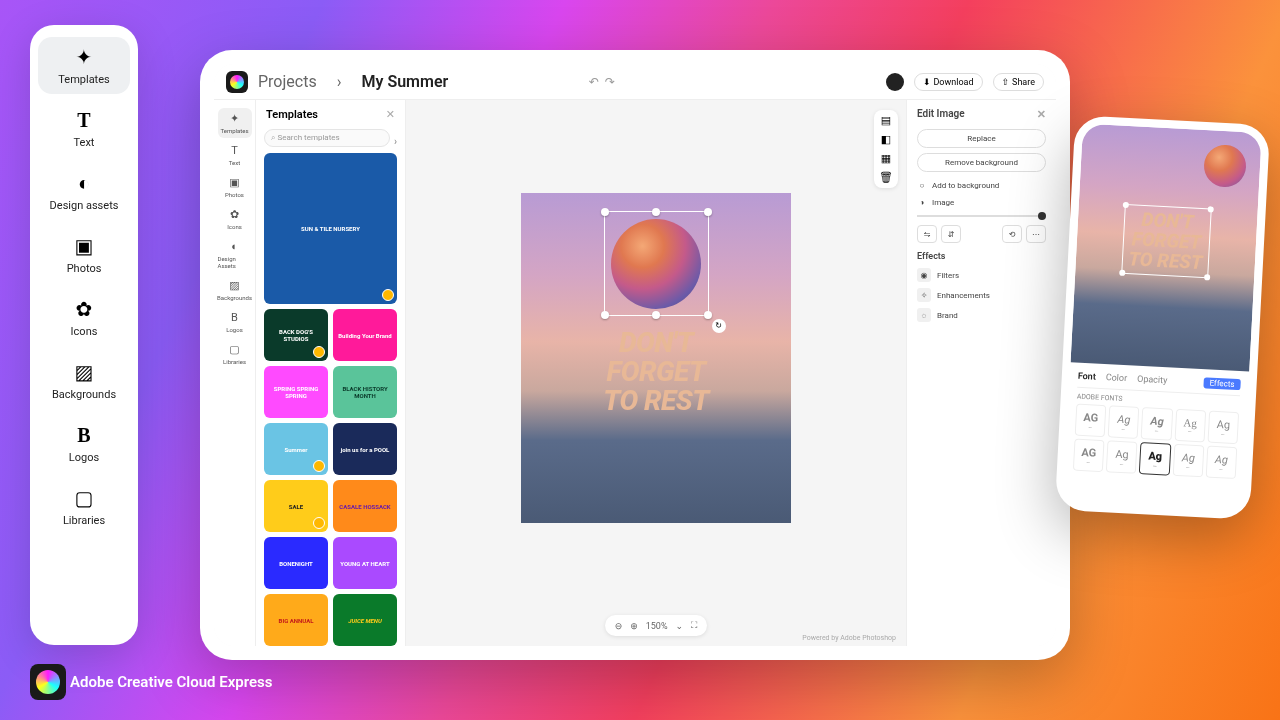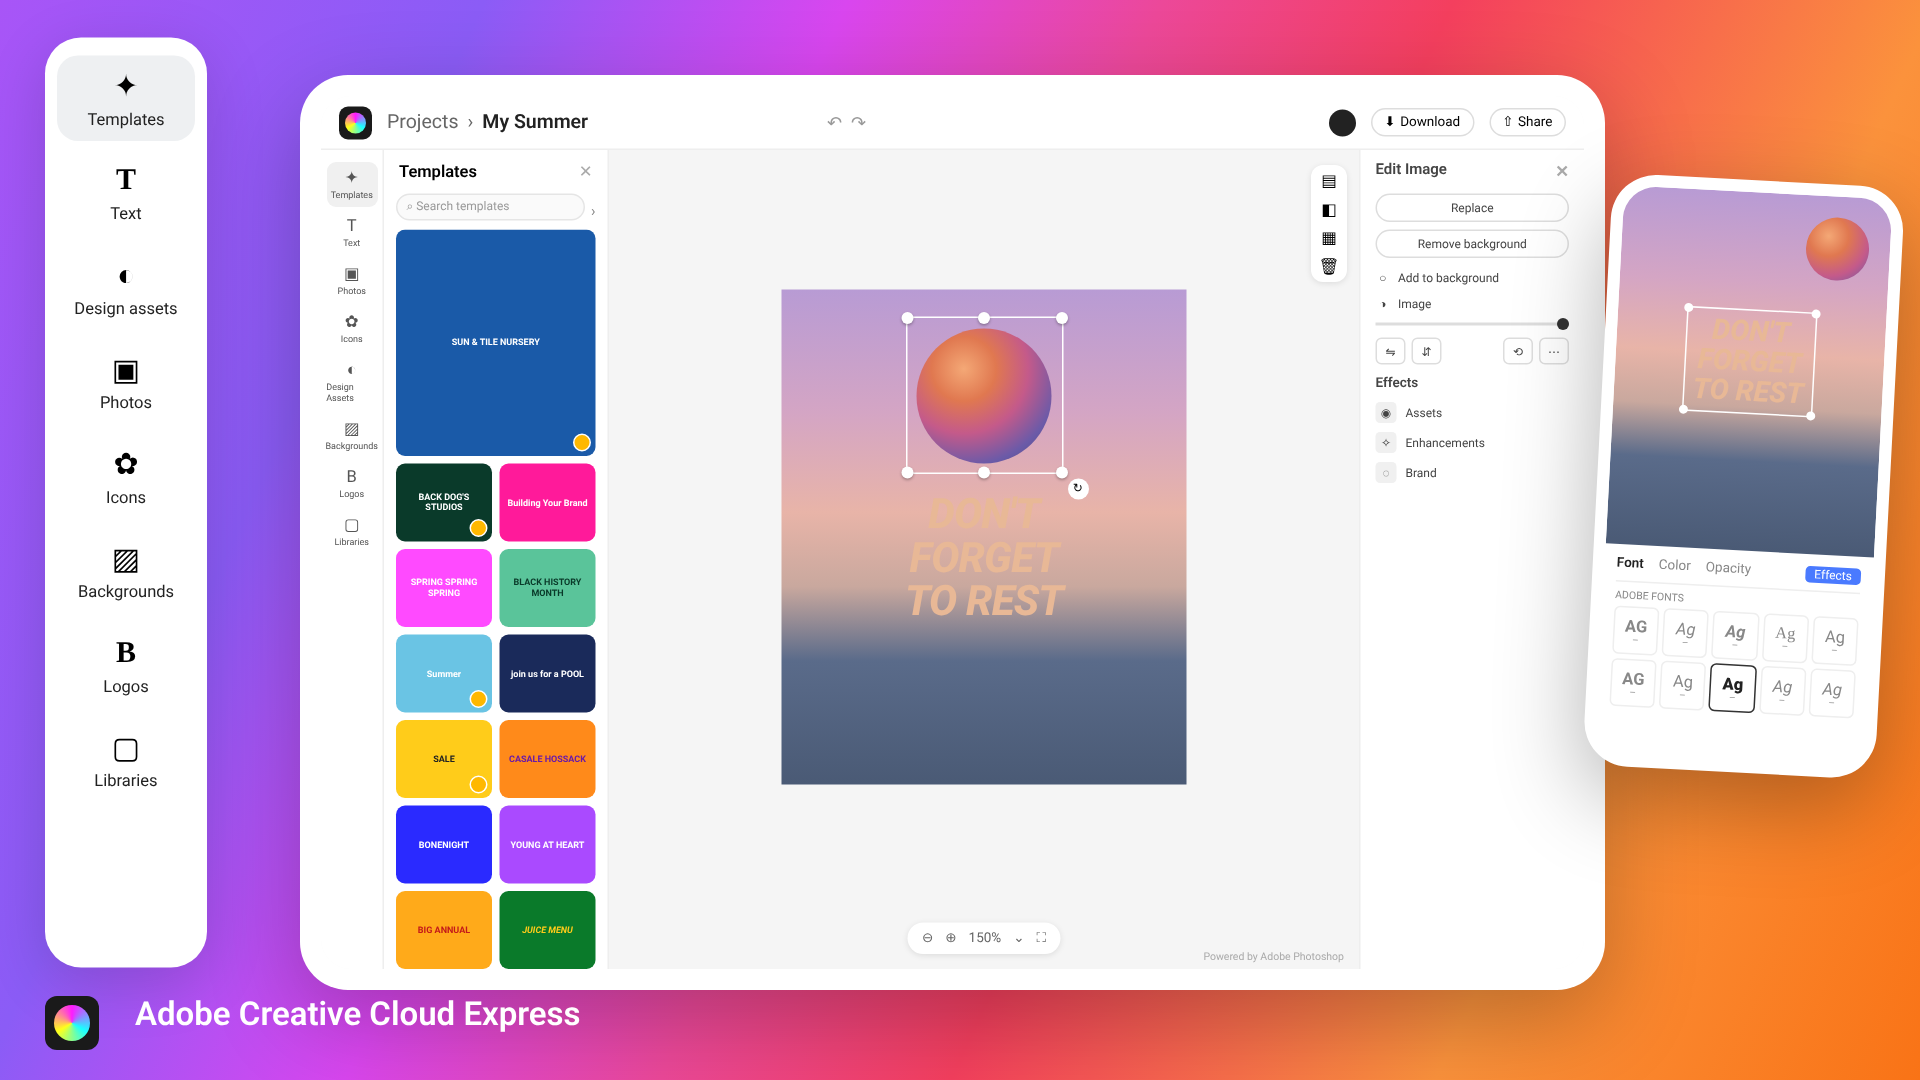--- a/index.html
+++ b/index.html
@@ -7,21 +7,21 @@
 .left-panel{position:absolute;left:30px;top:25px;width:108px;height:620px;background:#fff;border-radius:24px;padding:12px 8px;display:flex;flex-direction:column;align-items:center;gap:6px;box-shadow:0 10px 40px rgba(0,0,0,.15)}
 .nav-item{display:flex;flex-direction:column;align-items:center;gap:4px;padding:8px 4px;width:92px;border-radius:14px;cursor:pointer}
 .nav-item.active{background:#eef0f2}
 .nav-icon{width:24px;height:24px;display:flex;align-items:center;justify-content:center;font-size:20px}
 .nav-label{font-size:11px;color:#222;text-align:center}
 .tablet{position:absolute;left:200px;top:50px;width:870px;height:610px;background:#fff;border-radius:32px;padding:14px;box-shadow:0 20px 60px rgba(0,0,0,.25)}
 .tablet-inner{width:100%;height:100%;background:#fafafa;border-radius:20px;overflow:hidden;display:flex;flex-direction:column}
 .topbar{height:36px;background:#fff;display:flex;align-items:center;padding:0 12px;gap:10px;border-bottom:1px solid #eee}
 .logo-sq{width:22px;height:22px;background:#1a1a1a;border-radius:6px;display:flex;align-items:center;justify-content:center}
 .logo-sq::after{content:"";width:14px;height:14px;border-radius:50%;background:conic-gradient(#ff1aff,#1affff,#ffff1a,#ff1aff)}
-.breadcrumb{font-size:13px;color:#666;display:flex;gap:6px}
+.breadcrumb{font-size:16px;color:#666;display:flex;gap:20px}
 .breadcrumb b{color:#222;font-weight:600}
 .topbar-right{margin-left:auto;display:flex;align-items:center;gap:10px}
 .undo-redo{display:flex;gap:6px;color:#999;font-size:12px}
 .avatar{width:18px;height:18px;border-radius:50%;background:#222}
 .tbtn{font-size:9px;padding:3px 8px;border:1px solid #ddd;border-radius:10px;background:#fff;display:flex;align-items:center;gap:3px}
 .main-area{flex:1;display:flex;overflow:hidden}
 .rail{width:42px;background:#fff;border-right:1px solid #eee;display:flex;flex-direction:column;align-items:center;padding-top:8px;gap:2px}
 .rail-item{width:34px;padding:4px 0;display:flex;flex-direction:column;align-items:center;gap:2px;font-size:6px;color:#555;border-radius:6px}
 .rail-item.active{background:#f0f0f0}
 .rail-icon{font-size:11px}
@@ -72,21 +72,21 @@
 .ph{font-size:19px;font-weight:800;font-style:italic;color:#e8b896;text-align:center;line-height:1.05;font-family:Georgia,serif}
 .phone-bottom{height:140px;background:#fff;padding:8px}
 .ptabs{display:flex;gap:10px;font-size:9px;color:#888;border-bottom:1px solid #eee;padding-bottom:5px}
 .ptabs .on{color:#222;font-weight:600}
 .ptabs .eff{margin-left:auto;background:#4a7aff;color:#fff;padding:1px 6px;border-radius:3px;font-size:8px}
 .pfonts-label{font-size:7px;color:#888;margin:5px 0 3px}
 .pfont-grid{display:grid;grid-template-columns:repeat(5,1fr);gap:3px}
 .pfont{height:32px;border:1px solid #eee;border-radius:4px;display:flex;flex-direction:column;align-items:center;justify-content:center;font-size:11px;color:#888}
 .pfont.sel{border-color:#333;color:#222;font-weight:700}
 .pfont small{font-size:5px;color:#999}
-.brand{position:absolute;left:30px;bottom:20px;display:flex;align-items:flex-start;gap:24px;color:#fff;font-size:22px;font-weight:600}
+.brand{position:absolute;left:30px;bottom:20px;display:flex;align-items:center;gap:4px;color:#fff;font-size:15px;font-weight:600}
 .brand-logo{width:36px;height:36px;background:#1a1a1a;border-radius:8px;display:flex;align-items:center;justify-content:center}
 .brand-logo::after{content:"";width:24px;height:24px;border-radius:50%;background:conic-gradient(#ff1aff,#1affff,#ffff1a,#ff1aff)}
 </style>
 </head>
 <body>
 
 <div class="left-panel">
   <div class="nav-item active">
       <div class="nav-icon">✦</div>
       <div class="nav-label">Templates</div>
@@ -306,21 +306,21 @@
         <div class="btn-grid">
           <div class="sq-btn">⇋</div>
           <div class="sq-btn">⇵</div>
           <div style="flex:1"></div>
           <div class="sq-btn">⟲</div>
           <div class="sq-btn">⋯</div>
         </div>
         <div class="ep-sec">Effects</div>
         <div class="eff-row">
             <span class="ic">◉</span>
-            <span>Assets</span>
+            <span>Filters</span>
           </div>
         <div class="eff-row">
             <span class="ic">✧</span>
             <span>Enhancements</span>
           </div>
         <div class="eff-row">
             <span class="ic">◌</span>
             <span>Brand</span>
           </div>
       </div>

